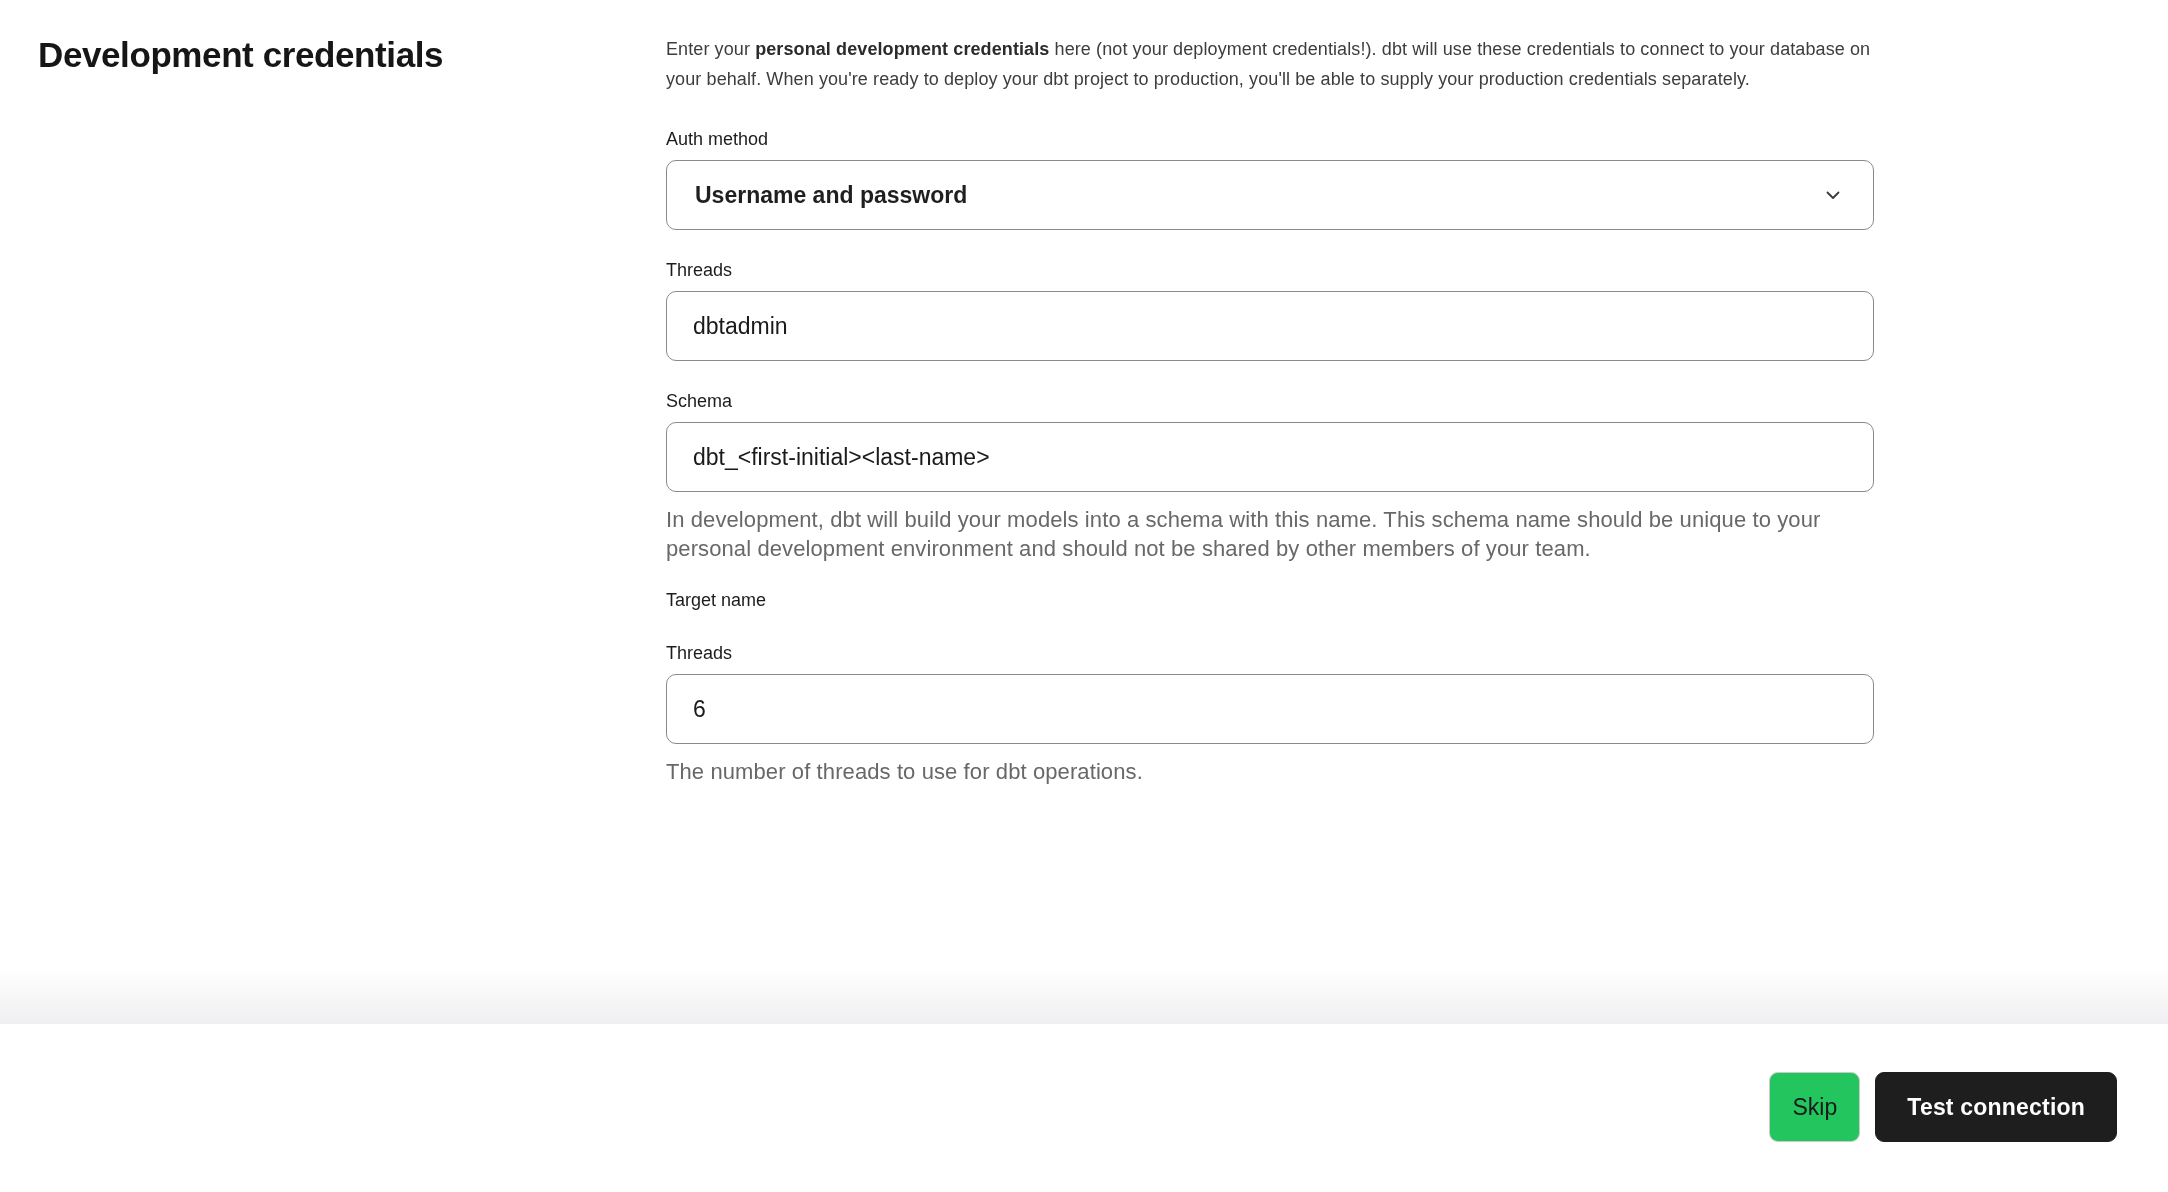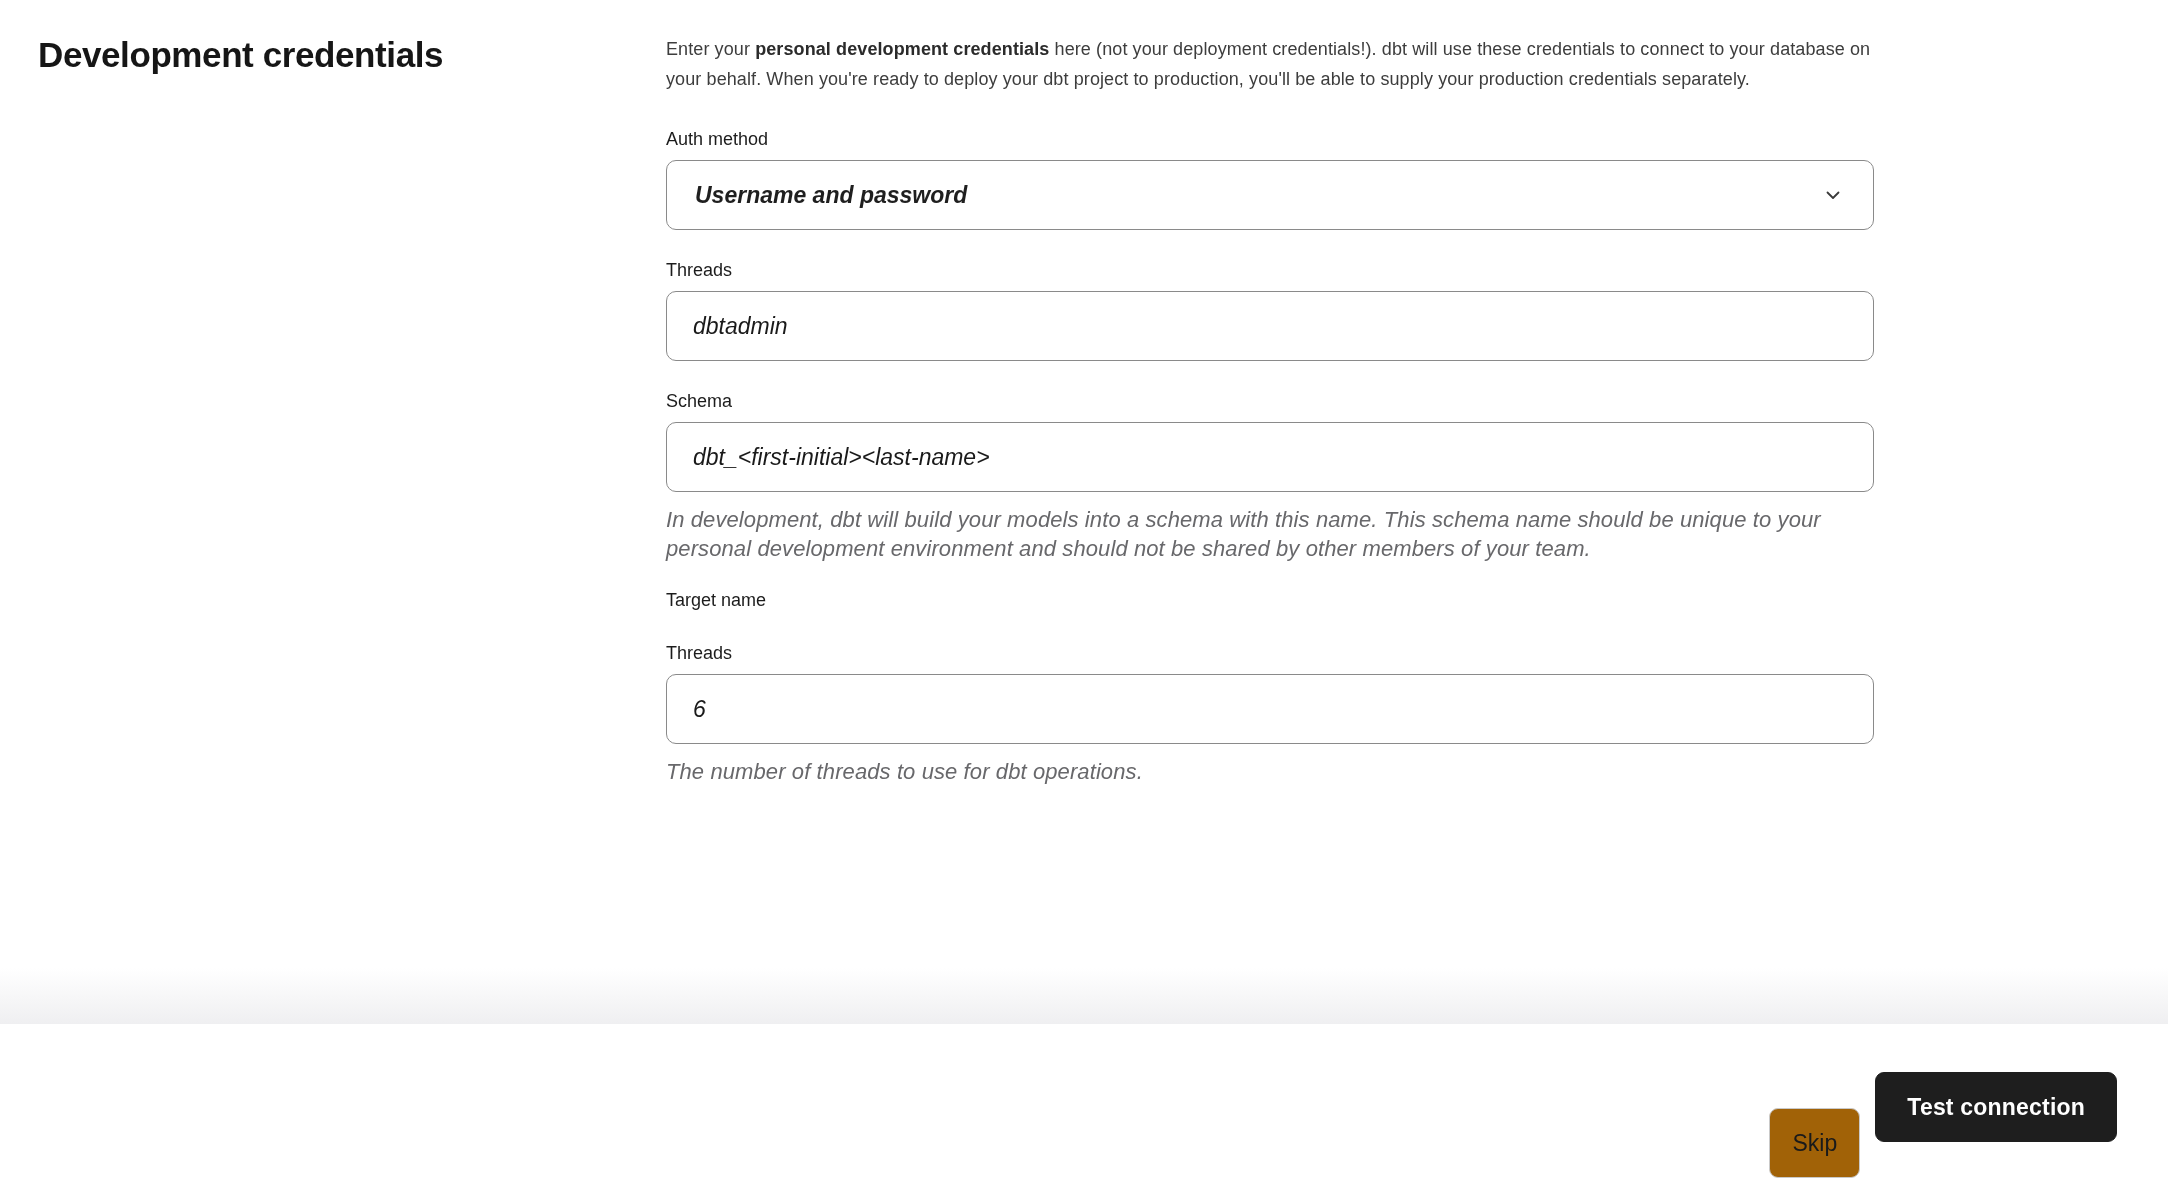--- a/index.html
+++ b/index.html
@@ -48,21 +48,20 @@
   }
   .control {
     width: 100%;
     height: 70px;
     background: #ffffff;
     border: 1px solid #8a8a8a;
     border-radius: 10px;
     font-family: "Liberation Sans", sans-serif;
     font-size: 23px;
     color: #1a1a1a;
-    font-style: italic;
   }
   input.control {
     padding: 11px 26px;
     outline: none;
   }
   .select-control {
     display: flex;
     align-items: center;
     justify-content: space-between;
     padding: 0 28px;
@@ -70,21 +69,20 @@
   }
   .select-value { font-weight: 600; color: #1f1f1f; }
   .chevron { width: 24px; height: 24px; flex: 0 0 auto; }
 
   .help-text {
     margin-top: 13px;
     font-size: 22px;
     line-height: 29px;
     color: #68686b;
     letter-spacing: 0.1px;
-    font-style: italic;
   }
   .form-group.after-help { margin-top: 24px; }
 
   .actions {
     position: absolute;
     top: 1072px;
     right: 51px;
     display: flex;
     gap: 15px;
   }
@@ -93,25 +91,24 @@
     border-radius: 9px;
     font-family: "Liberation Sans", sans-serif;
     font-size: 23px;
     display: flex;
     align-items: center;
     justify-content: center;
     cursor: pointer;
   }
   .btn-secondary {
     width: 91px;
-    background: #a16207;
+    background: #22c55e;
     border: 1px solid #c9c9c9;
     color: #1a1a1a;
     font-weight: 400;
-    margin-top: 36px;
   }
   .btn-primary {
     padding: 0 31px;
     background: #1e1e1e;
     border: 1px solid #1e1e1e;
     color: #ffffff;
     font-weight: 600;
     letter-spacing: 0.2px;
   }
 

